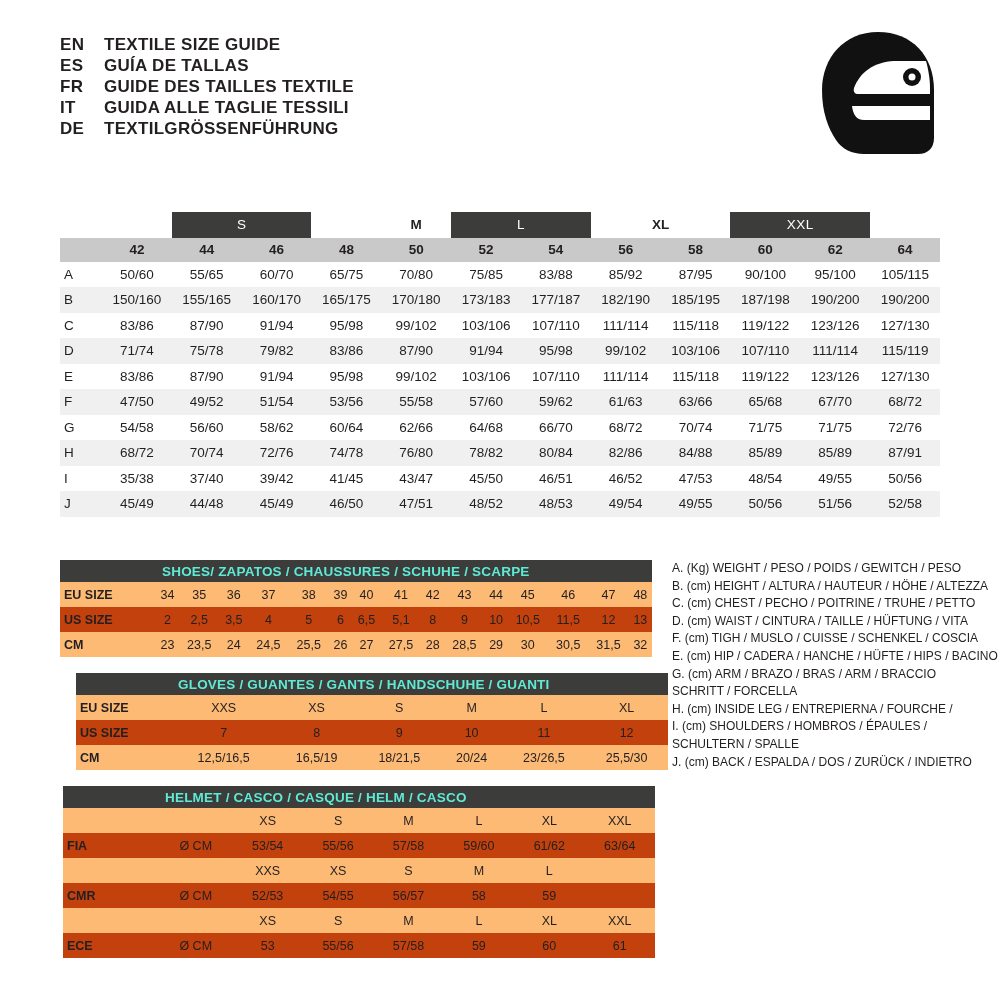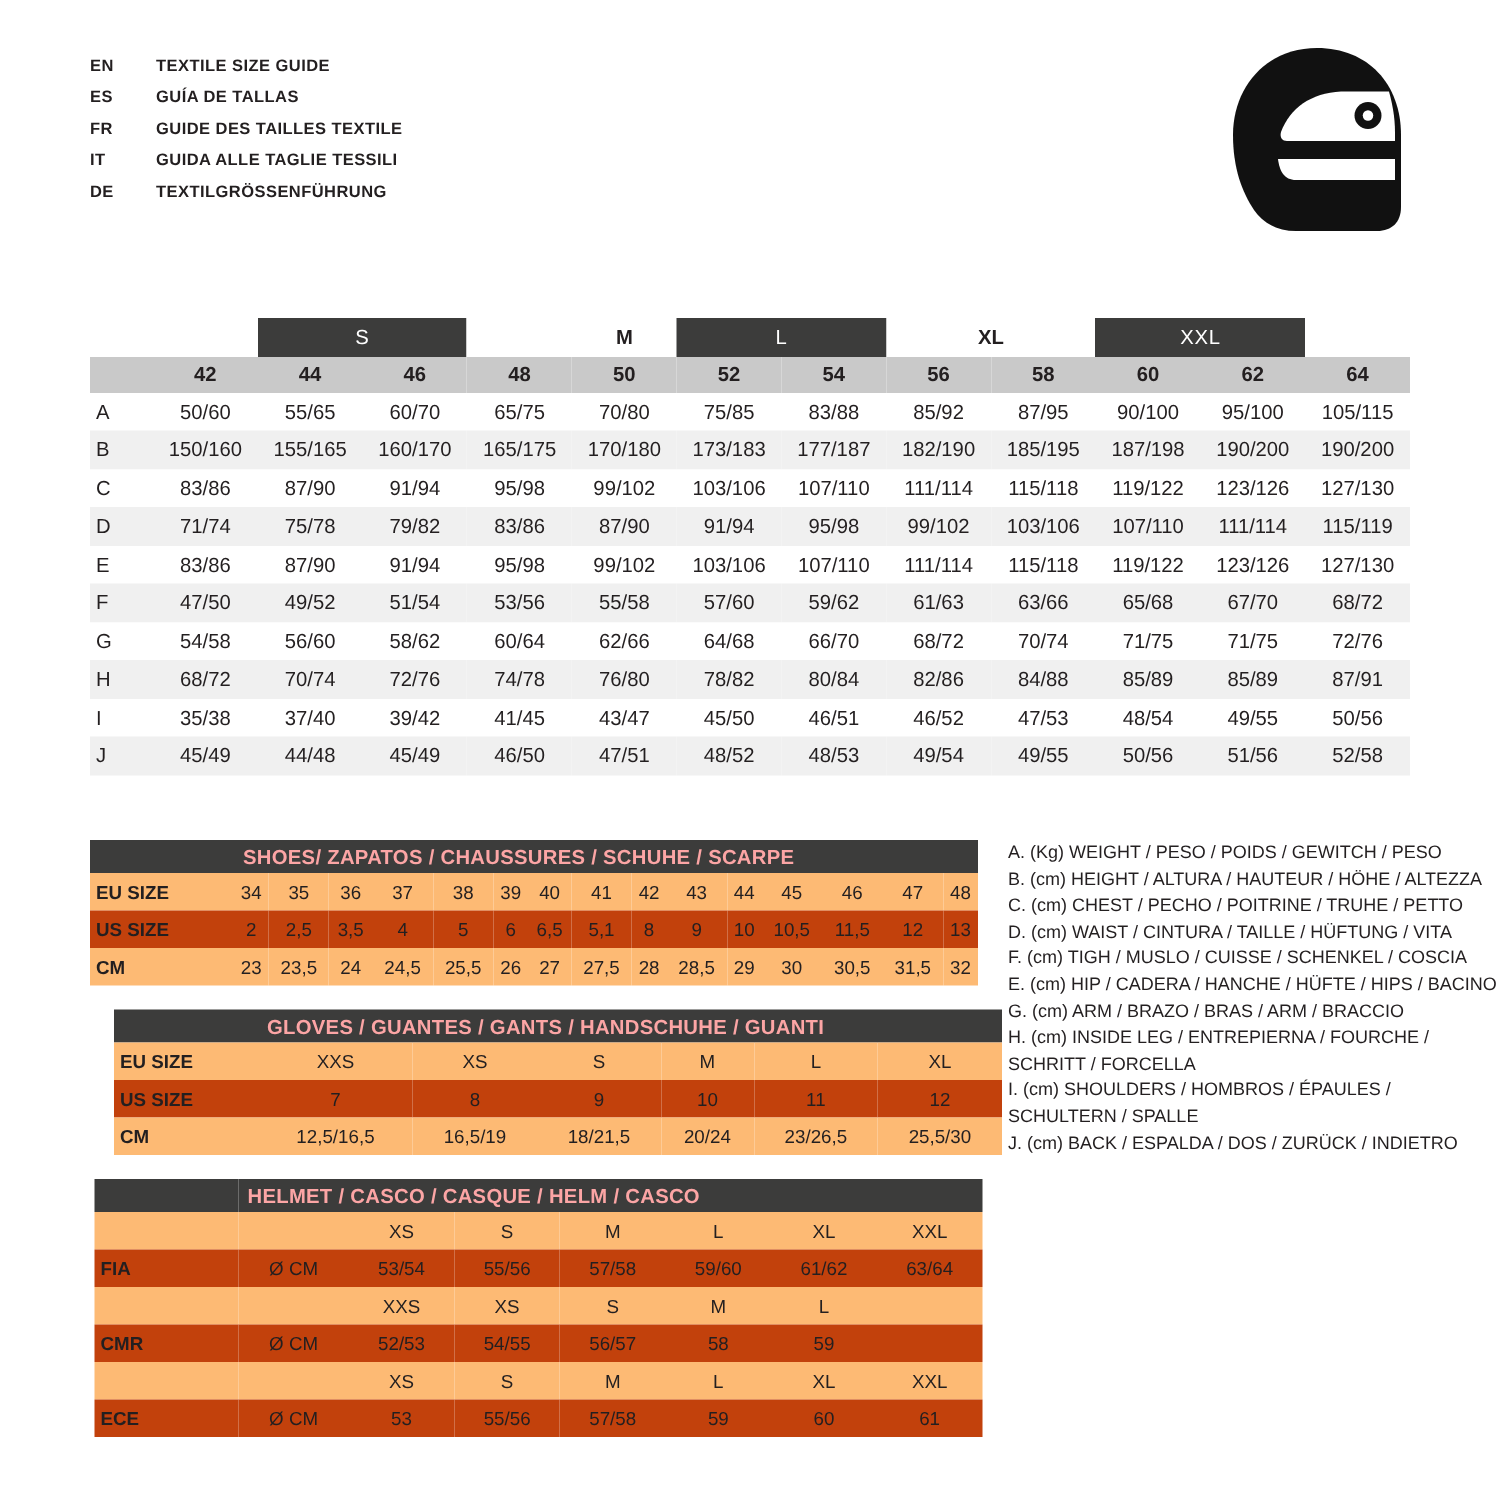--- a/index.html
+++ b/index.html
@@ -25,21 +25,21 @@
   .header {
     position: absolute;
     left: 60px;
     top: 34px;
     width: 880px;
   }
   .title-row {
     display: flex;
     align-items: center;
     line-height: 21px;
-    font-size: 11px;
+    font-size: 17px;
     font-weight: bold;
     letter-spacing: 0.3px;
   }
   .title-lang {
     width: 44px;
     flex: 0 0 44px;
   }
   .title-text {
     flex: 1;
   }
@@ -107,21 +107,21 @@
   }
   .sub .lbl {
     text-align: left;
     padding-left: 4px;
     font-weight: bold;
     font-size: 12.5px;
     width: 92px;
   }
   .bandrow td {
     background: #3c3c3b;
-    color: #fca5a5;
+    color: #5eead4;
     font-weight: bold;
     text-align: left;
     padding-left: 6px;
     font-size: 13.5px;
     height: 22px;
     letter-spacing: 0.2px;
   }
   .zebra-a { background: #fdba74; }
   .zebra-b { background: #c2410c; }
 
@@ -532,20 +532,20 @@
     </table>
 
   <div class="legend">
     <div>A. (Kg) WEIGHT / PESO / POIDS / GEWITCH / PESO</div>
     <div>B. (cm) HEIGHT / ALTURA / HAUTEUR / HÖHE / ALTEZZA</div>
     <div>C. (cm) CHEST / PECHO / POITRINE / TRUHE / PETTO</div>
     <div>D. (cm) WAIST / CINTURA / TAILLE / HÜFTUNG / VITA</div>
     <div>F. (cm) TIGH / MUSLO / CUISSE / SCHENKEL / COSCIA</div>
     <div>E. (cm) HIP / CADERA / HANCHE / HÜFTE / HIPS / BACINO</div>
     <div>G. (cm) ARM / BRAZO / BRAS / ARM / BRACCIO</div>
+    <div>SCHRITT / FORCELLA</div>
     <div>H. (cm) INSIDE LEG / ENTREPIERNA / FOURCHE /</div>
-    <div>SCHRITT / FORCELLA</div>
     <div>I. (cm) SHOULDERS / HOMBROS / ÉPAULES /</div>
     <div>SCHULTERN / SPALLE</div>
     <div>J. (cm) BACK / ESPALDA / DOS / ZURÜCK / INDIETRO</div>
   </div>
 
 </div>
 
 </body></html>

